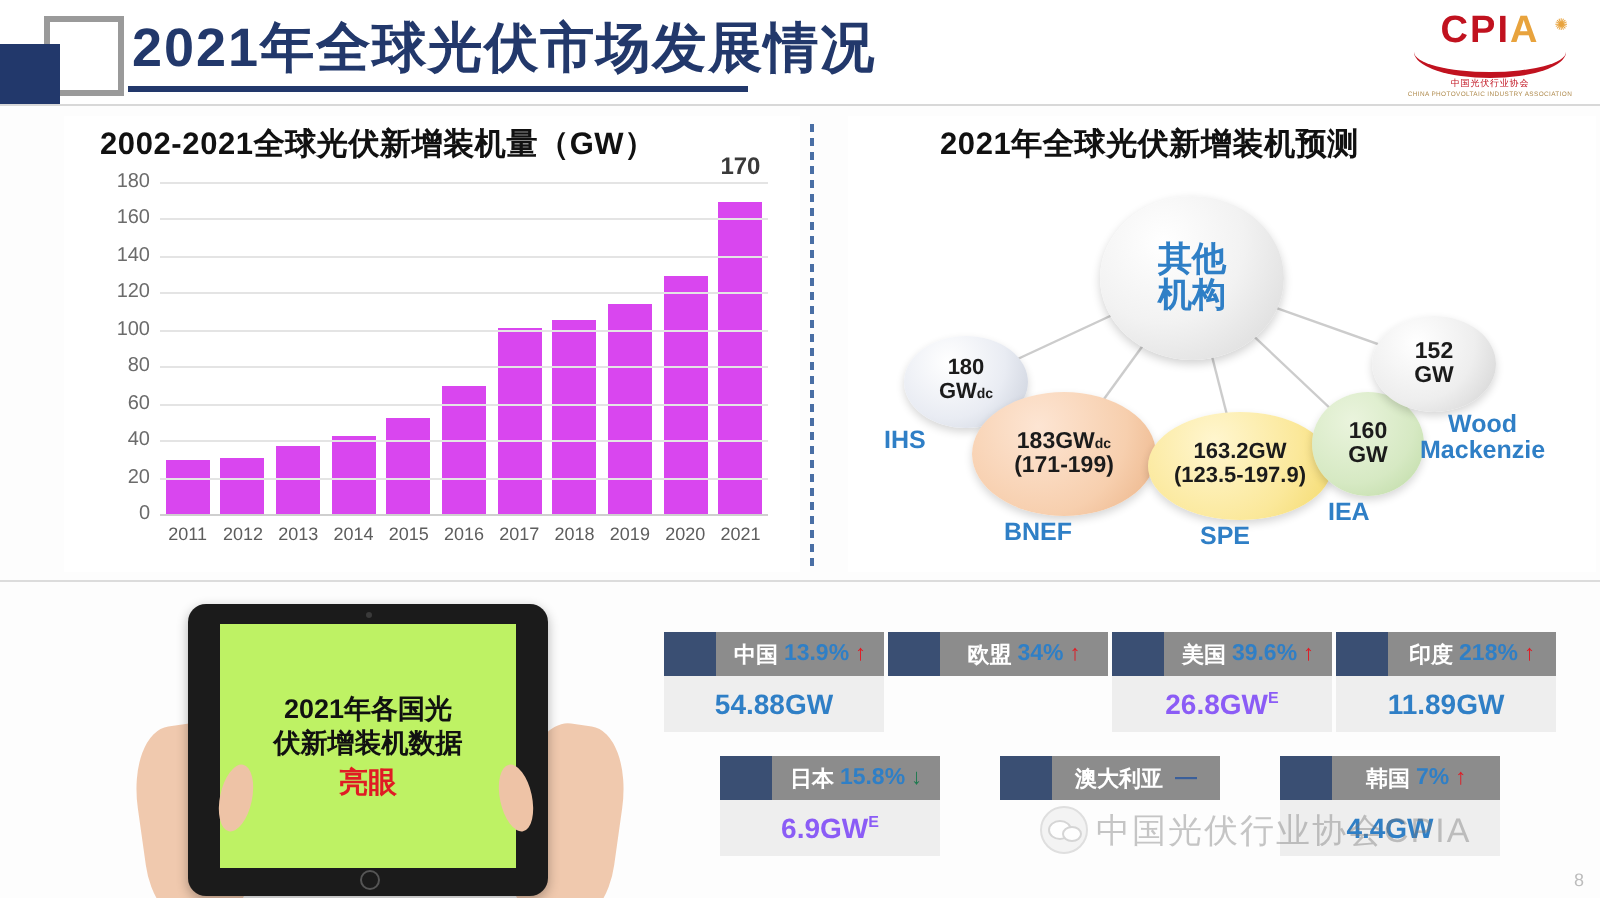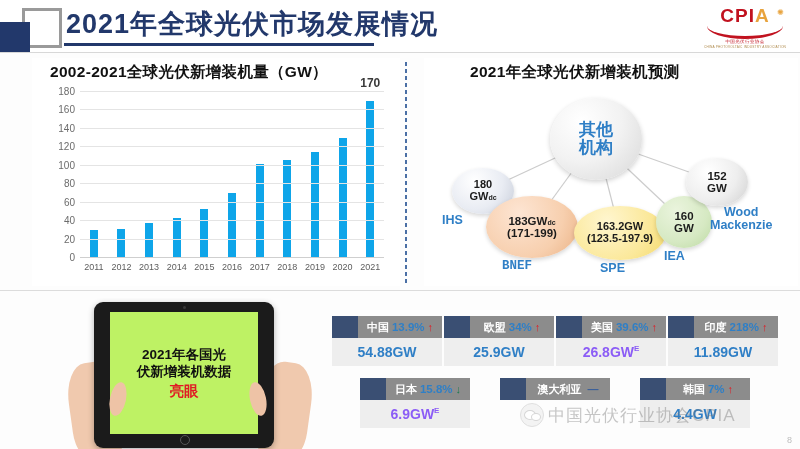--- a/index.html
+++ b/index.html
@@ -45,21 +45,21 @@
   
   .chart{position:absolute;left:14px;top:30px;width:344px;height:196px;}
   .plot{position:absolute;left:34px;top:4px;right:6px;bottom:26px;}
   .gridline{position:absolute;left:0;right:0;height:1px;background:#e4e4e4;}
   .gridline.base{background:#cfcfcf;}
   .ylab{position:absolute;right:calc(100% + 5px);font-size:10px;color:#6b6b6b;
         transform:translateY(-50%);white-space:nowrap;}
   .bars{position:absolute;left:0;right:0;bottom:0;top:0;display:flex;align-items:flex-end;
         justify-content:space-around;}
   .barwrap{position:relative;flex:1;height:100%;display:flex;align-items:flex-end;justify-content:center;}
-  .bar{width:8px;background:#0ea5e9;}
+  .bar{width:8px;background:#d946ef;padding-left:14px;}
   .xlab{position:absolute;top:calc(100% + 4px);font-size:9px;color:#5d5d5d;white-space:nowrap;
         left:50%;transform:translateX(-50%);}
   .barval{position:absolute;bottom:100%;left:50%;transform:translateX(-50%);
           margin-bottom:2px;font-size:12px;font-weight:bold;color:#3a3a3a;}
 
   
   .bubbles{position:absolute;left:0;top:26px;width:374px;height:200px;}
   .bub{position:absolute;border-radius:50%;display:flex;flex-direction:column;
        align-items:center;justify-content:center;text-align:center;
        font-weight:bold;color:#1b1b1b;line-height:1.05;}
@@ -77,21 +77,21 @@
       box-shadow:0 2px 4px rgba(0,0,0,.16);font-size:11px;}
   .bub-iea{left:232px;top:112px;width:56px;height:52px;
       background:radial-gradient(circle at 36% 28%,#eaf4dd 0%,#d6e9c3 60%,#bcd9a2 100%);
       box-shadow:0 2px 4px rgba(0,0,0,.16);font-size:11.5px;}
   .bub-wm{left:262px;top:74px;width:62px;height:48px;
       background:radial-gradient(circle at 36% 28%,#ffffff 0%,#eeeeee 55%,#cfcfcf 100%);
       box-shadow:0 2px 4px rgba(0,0,0,.16);font-size:11.5px;}
   .bub sub{font-size:7px;font-weight:bold;vertical-align:baseline;}
   .blabel{position:absolute;font-size:12.5px;font-weight:bold;color:#2f7fc6;white-space:nowrap;line-height:1.05;}
   .bl-ihs{left:18px;top:130px;}
-  .bl-bnef{left:78px;top:176px;font-family:Liberation Mono, monospace;}
+  .bl-bnef{left:78px;top:176px;}
   .bl-spe{left:176px;top:178px;}
   .bl-iea{left:240px;top:166px;}
   .bl-wm{left:286px;top:122px;text-align:center;}
 
   
   .bottom-rule{position:absolute;left:0;top:290px;width:800px;height:1px;background:#dcdcdc;}
 
   
   .tablet-zone{position:absolute;left:62px;top:298px;width:270px;height:151px;overflow:hidden;}
   .hand{position:absolute;background:#f0c9ae;border-radius:40% 40% 30% 30%;}
@@ -333,23 +333,20 @@
           <span class="cval">54.88GW</span>
         </div>
       </div>
       <div class="card" style="left: 444px; top: 316px;">
         <div class="sq"></div>
         <div class="hd">
           <span class="cname">欧盟</span>
           <span class="cpct">34%</span>
           <span class="arrow up">↑</span>
         </div>
-        <div class="bd">
-          <span class="cval">25.9GW</span>
-        </div>
       </div>
       <div class="card" style="left: 556px; top: 316px;">
         <div class="sq"></div>
         <div class="hd">
           <span class="cname">美国</span>
           <span class="cpct">39.6%</span>
           <span class="arrow up">↑</span>
         </div>
         <div class="bd">
           <span class="cval red">26.8GW<sup>E</sup></span>

